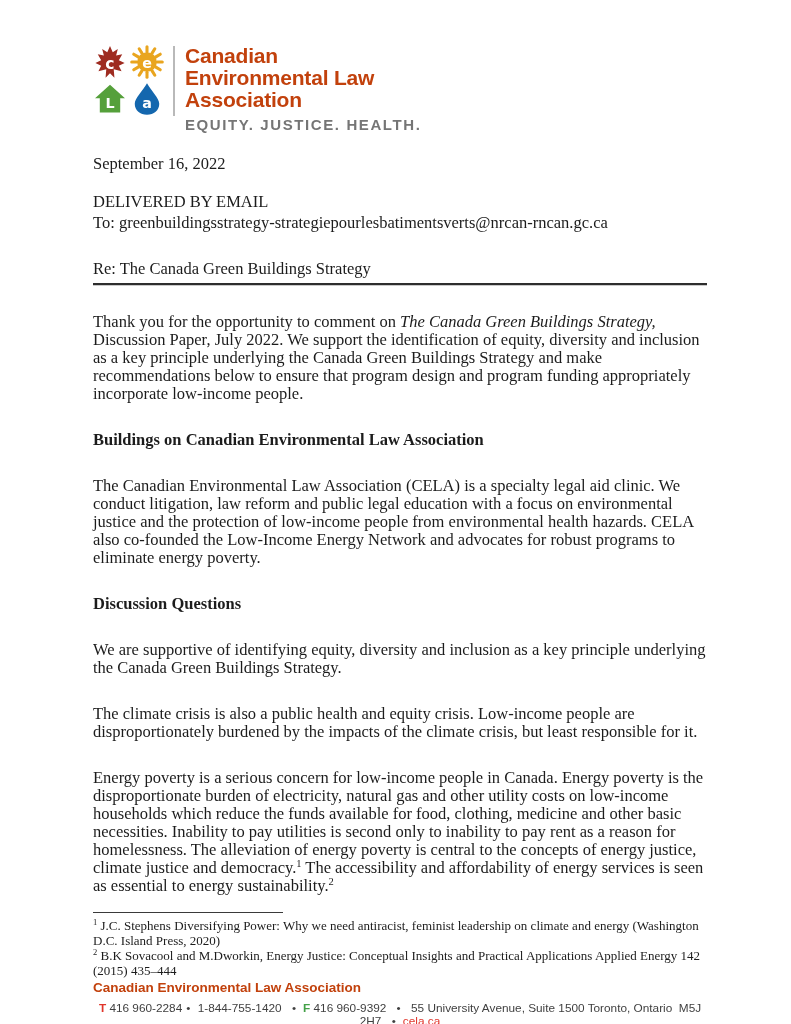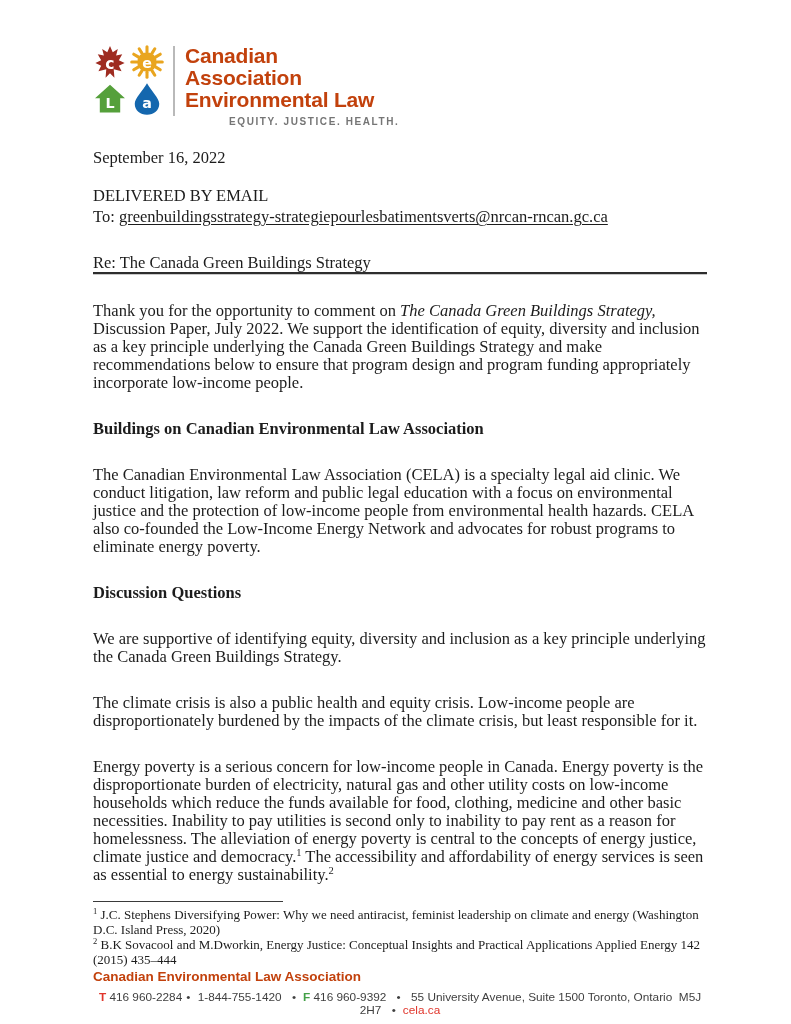--- a/index.html
+++ b/index.html
@@ -24,31 +24,32 @@
     gap:3px;
   }
   .logo-grid svg { display:block; width:34px; height:34px; }
   .logo-divider { width:2px; height:70px; background:#b9b9b9; margin:1px 10px 0 9px; }
   .logo-text { font-family:"Liberation Sans", sans-serif; padding-top:0; }
   .org-name {
     color:#c2410c; font-size:21px; font-weight:700;
     line-height:22px; letter-spacing:-0.2px;
   }
   .tagline {
-    color:#757575; font-size:10px; font-weight:700;
-    letter-spacing:1.6px; margin-top:5px;margin-left:44px;
+    color:#757575; font-size:15px; font-weight:700;
+    letter-spacing:1.6px; margin-top:5px;
   }
 
   
   .date { font-size:16.5px; line-height:18px; }
   .delivered { margin-top:18px; font-size:16.5px; line-height:21px; }
   .to-line { font-size:16.5px; line-height:21px; }
-  .u { text-decoration:underline; text-underline-offset:2px; }
+  .u { text-underline-offset:2px; }
   .subject {
     margin-top:26px; font-size:16.5px; line-height:19px;
+    padding-bottom:5px;
     border-bottom:2px solid #2d2d2d;
     box-shadow:0 1px 0 #c9c9c9;
   }
   p.body-p { margin-top:28px; font-size:16.5px; line-height:18px; }
   .bold { font-weight:700; }
   .italic { font-style:italic; }
   .h-underline {
     text-decoration:underline;
     text-decoration-thickness:1.5px;
     text-underline-offset:3px;
@@ -111,22 +112,22 @@
           <text x="50" y="62" text-anchor="middle" dominant-baseline="central" font-family="DejaVu Sans, sans-serif" font-weight="bold" font-size="42" fill="#ffffff">L</text>
         </svg>
         <svg viewBox="0 0 100 100">
           <path fill="#1467ae" d="M50 4 C38 26 14 48 14 64 C14 84 30 96 50 96 C70 96 86 84 86 64 C86 48 62 26 50 4 Z"></path>
           <text x="50" y="62" text-anchor="middle" dominant-baseline="central" font-family="DejaVu Sans, sans-serif" font-weight="bold" font-size="42" fill="#ffffff">a</text>
         </svg>
       </div>
       <div class="logo-divider"></div>
       <div class="logo-text">
         <div class="org-name">Canadian</div>
+        <div class="org-name">Environmental Law</div>
         <div class="org-name">Association</div>
-        <div class="org-name">Environmental Law</div>
         <div class="tagline">EQUITY. JUSTICE. HEALTH.</div>
       </div>
     </div>
 
     <div class="date">September 16, 2022</div>
     <div class="delivered">DELIVERED BY EMAIL</div>
     <div class="to-line"><span>To: </span><span class="u">greenbuildingsstrategy-strategiepourlesbatimentsverts@nrcan-rncan.gc.ca</span></div>
 
     <div class="subject">Re: The Canada Green Buildings Strategy</div>
 

